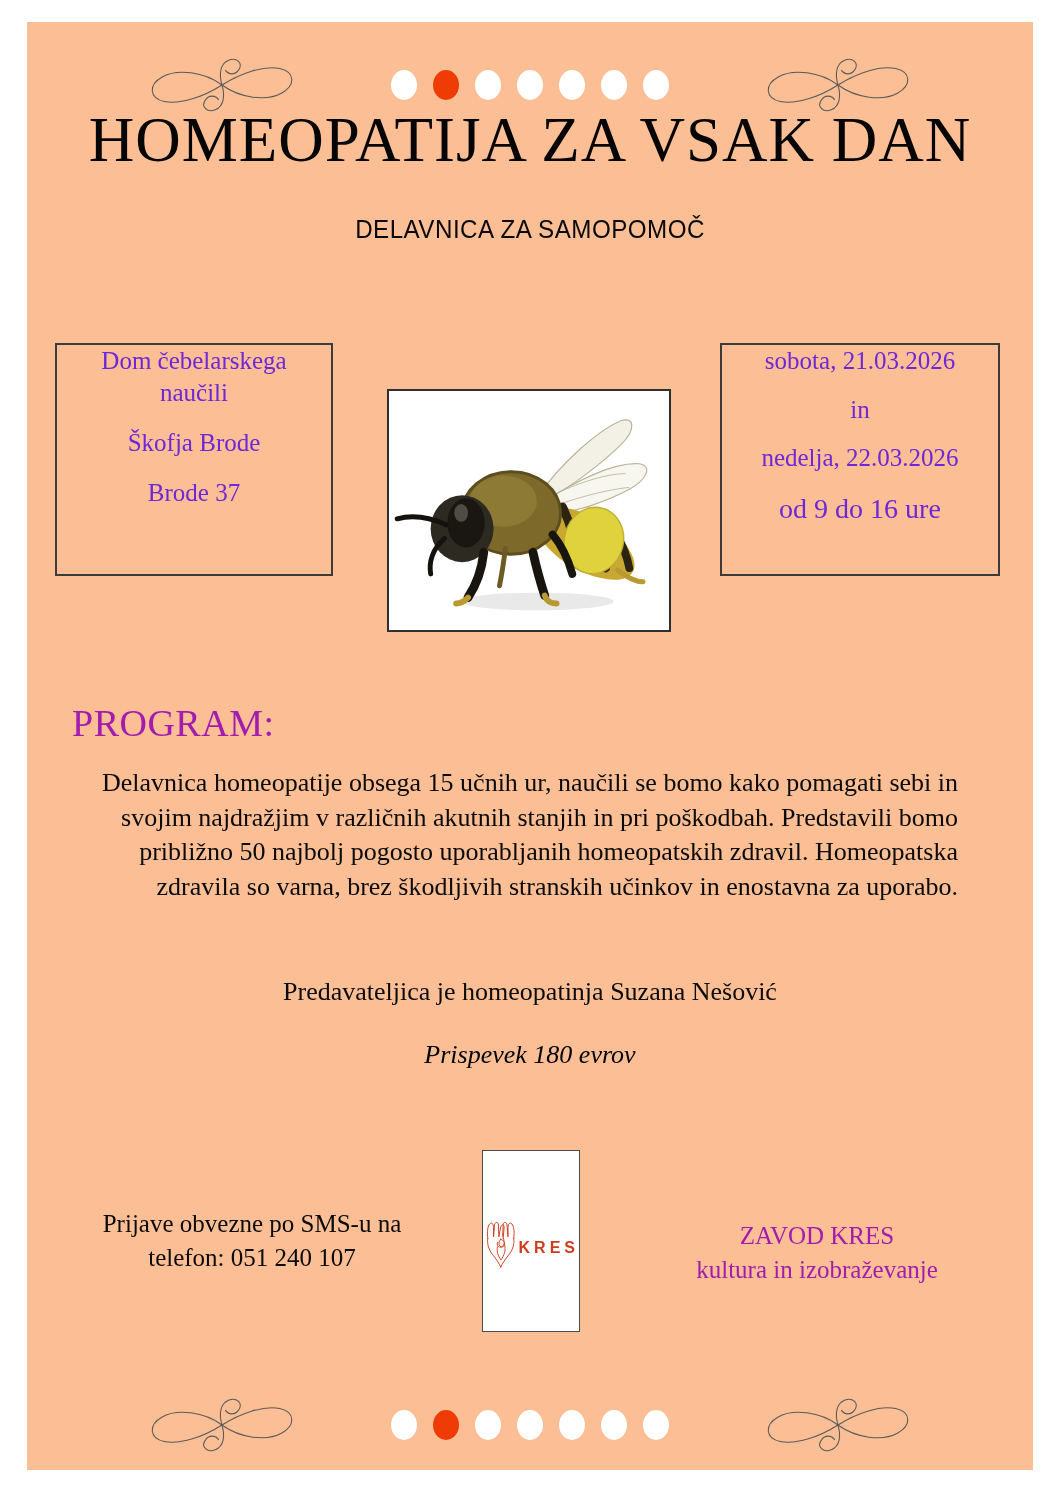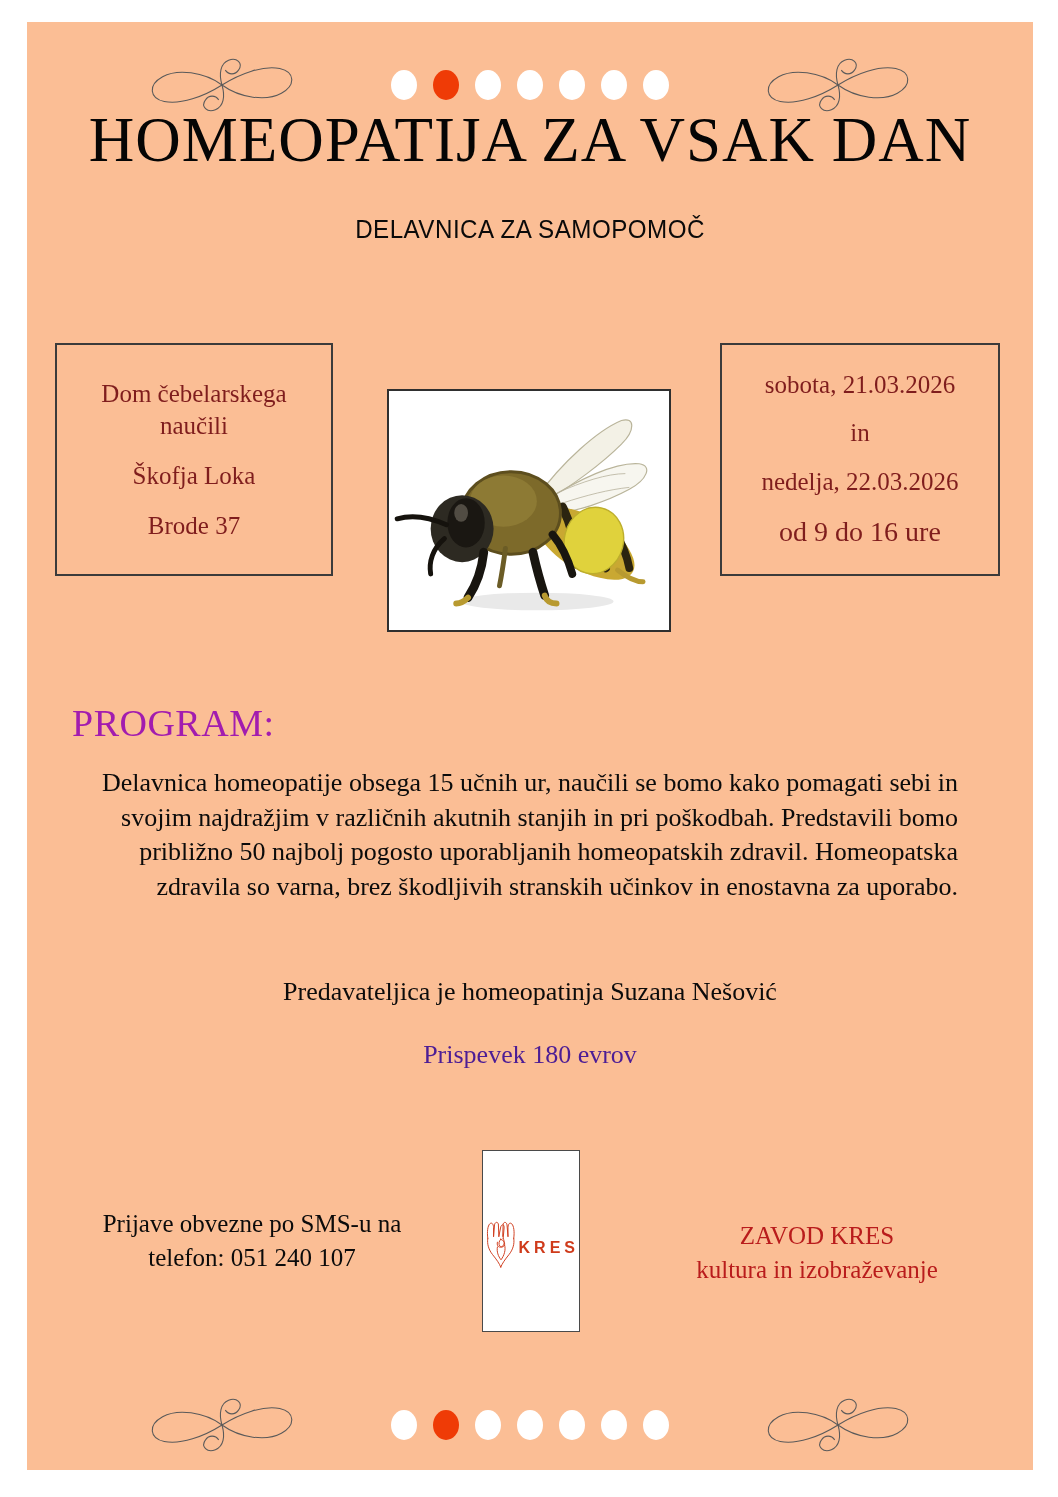--- a/index.html
+++ b/index.html
@@ -82,24 +82,24 @@
     transform: scaleX(0.93);
   }
 
   
   .info-box {
     position: absolute;
     border: 2px solid #3b3b3b;
     box-sizing: border-box;
     display: flex;
     flex-direction: column;
-    justify-content: center;
+    justify-content: flex-start;
     align-items: center;
     text-align: center;
-    color: #7f1d1d;
+    color: #6d28d9;
   }
   .info-box.left {
     left: 28px;
     top: 321px;
     width: 278px;
     height: 233px;
     font-size: 25px;
     line-height: 1.28;
   }
   .info-box.right {
@@ -158,21 +158,22 @@
     text-align: center;
     font-size: 26px;
     color: #0b0b0b;
   }
   .price {
     position: absolute;
     left: 0; top: 1018px;
     width: 100%;
     text-align: center;
     font-size: 26px;
-    color: #4c1d95;
+    color: #000000;
+    font-style: italic;
   }
 
   
   .contact {
     position: absolute;
     left: 30px;
     top: 1185px;
     width: 390px;
     text-align: center;
     font-size: 25px;
@@ -180,21 +181,21 @@
     color: #0b0b0b;
   }
   .org {
     position: absolute;
     left: 595px;
     top: 1197px;
     width: 390px;
     text-align: center;
     font-size: 25px;
     line-height: 1.35;
-    color: #b91c1c;
+    color: #a21caf;
   }
 
   .logo-frame {
     position: absolute;
     left: 455px;
     top: 1128px;
     width: 98px;
     height: 182px;
     background: #ffffff;
     border: 1px solid #4a4a4a;
@@ -249,21 +250,21 @@
       </svg>
     </div>
   </div>
 
   <div class="title">HOMEOPATIJA ZA VSAK DAN</div>
   <div class="subtitle">DELAVNICA ZA SAMOPOMOČ</div>
 
   <div class="info-box left">
     <div class="line">Dom čebelarskega</div>
     <div class="line tight">naučili</div>
-    <div class="line">Škofja Loka</div>
+    <div class="line">Škofja Brode</div>
     <div class="line">Brode 37</div>
   </div>
 
   <div class="info-box right">
     <div class="line">sobota, 21.03.2026</div>
     <div class="line">in</div>
     <div class="line">nedelja, 22.03.2026</div>
     <div class="line big">od 9 do 16 ure</div>
   </div>
 

